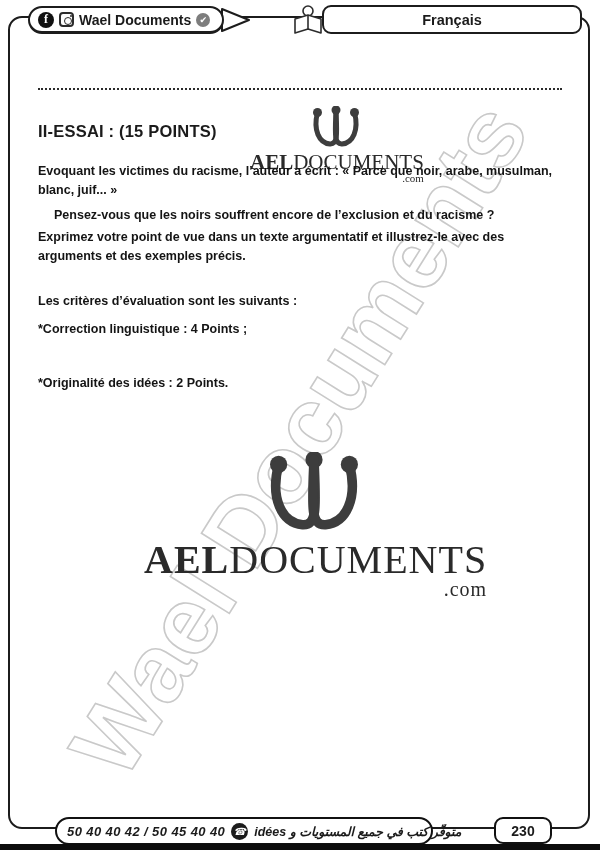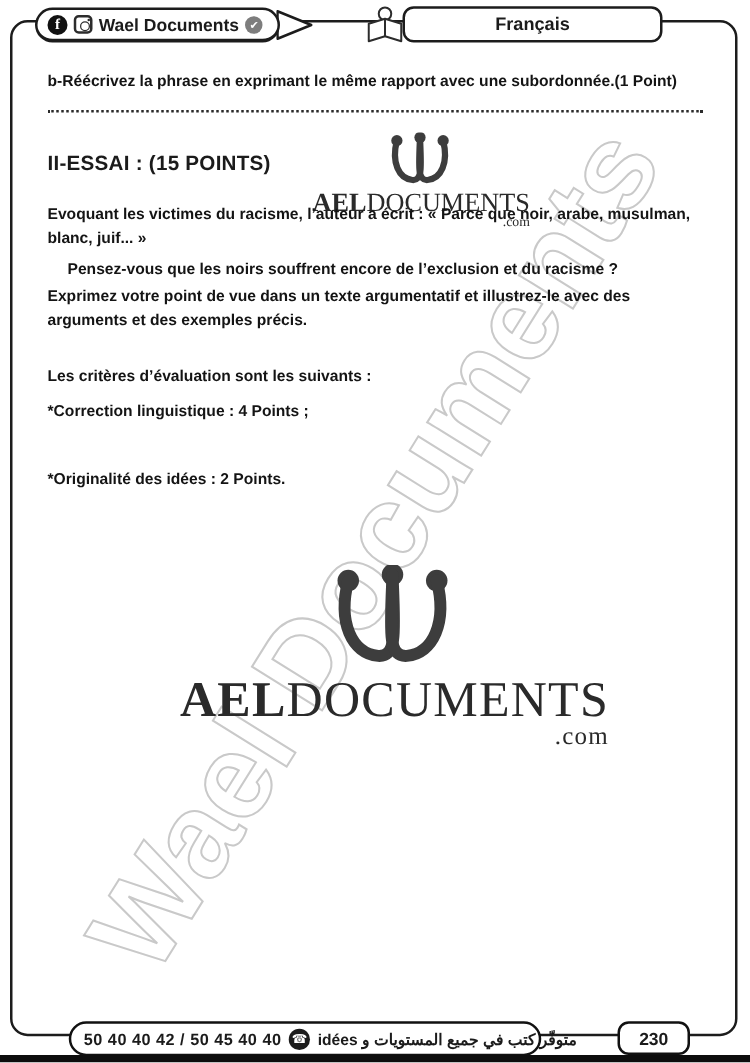--- a/index.html
+++ b/index.html
@@ -25,21 +25,21 @@
                      border:1.5px solid #2c2c2c; border-radius:50%; }
   .ig-icon::after { content:""; position:absolute; right:0.5px; top:0.5px; width:2px; height:2px;
                     background:#2c2c2c; border-radius:50%; }
   .brand-name { font-weight:700; font-size:14px; white-space:nowrap; }
   .verified { width:14px; height:14px; border-radius:50%; background:#7d7d7d; color:#fff;
               font-size:9px; display:flex; align-items:center; justify-content:center; flex:0 0 auto; }
   .pencil-tip { position:absolute; left:221px; top:6px; z-index:3; }
 
   .reader-icon { position:absolute; left:290px; top:2px; z-index:5; }
 
-  .subject-box { position:absolute; left:322px; top:5px; width:208px; height:29px; background:#fff;
+  .subject-box { position:absolute; left:322px; top:5px; width:260px; height:29px; background:#fff;
                  border:2px solid #1c1c1c; border-radius:9px; z-index:4;
                  display:flex; align-items:center; justify-content:center;
                  font-weight:700; font-size:14.5px; }
 
   
   .content { position:absolute; left:0; top:0; width:600px; height:850px; z-index:3; }
   .txt { position:absolute; left:38px; width:530px; font-size:12.5px; font-weight:700;
          line-height:1.55; color:#141414; }
   .q-b        { top:56px;  }
   .dots-line  { position:absolute; left:38px; top:84px; width:524px; height:6px;
@@ -63,21 +63,21 @@
   .logo-small .logo-text { font-size:21px; margin-left:2px; }
   .logo-big   .logo-text { font-size:40px; margin-left:4px; letter-spacing:1px; }
   .logo-bold { font-weight:bold; }
   .logo-com { position:absolute; right:0; font-family:"Liberation Serif", serif; color:#2a2a2a; }
   .logo-small .logo-com { bottom:-11px; font-size:11px; }
   .logo-big   .logo-com { bottom:-19px; font-size:20px; }
 
   
   .footer-pill { position:absolute; left:55px; top:817px; width:378px; height:27px; background:#fff;
                  border:2px solid #111; border-radius:14px; z-index:4;
-                 display:flex; align-items:center; gap:6px; padding:12px 10px; }
+                 display:flex; align-items:center; gap:6px; padding:12px 10px;font-style:italic; }
   .phones { font-weight:800; font-size:13px; letter-spacing:0.4px; white-space:nowrap; }
   .phone-icon { width:17px; height:17px; border-radius:50%; background:#1b1b1b; color:#fff;
                 font-size:10px; display:flex; align-items:center; justify-content:center; flex:0 0 auto; }
   .arabic { font-weight:700; font-size:12.5px; white-space:nowrap; direction:rtl; }
   .page-num-box { position:absolute; left:494px; top:817px; width:58px; height:27px; background:#fff;
                   border:2px solid #111; border-radius:9px; z-index:4;
                   display:flex; align-items:center; justify-content:center;
                   font-weight:700; font-size:14px; }
   .bottom-bar { position:absolute; left:0; top:844px; width:600px; height:6px; background:#0d0d0d; z-index:5; }
 </style>
@@ -109,21 +109,20 @@
       <line x1="18" y1="13" x2="18" y2="27"></line>
     </g>
   </svg>
 
   <div class="subject-box">
     <span>Français</span>
   </div>
 
   <div class="content">
 
-    <p class="txt q-b">b-Réécrivez la phrase en exprimant le même rapport avec une subordonnée.(1 Point)</p>
 
     <div class="dots-line"></div>
 
     <h2 class="essay-heading">II-ESSAI : (15 POINTS)</h2>
 
     <div class="logo logo-small">
       <svg width="50" height="46" viewBox="0 0 100 92">
         <g fill="#3d3d3d" stroke="#3d3d3d">
           <circle cx="13" cy="13" r="9" stroke="none"></circle>
           <circle cx="50" cy="8" r="9" stroke="none"></circle>

